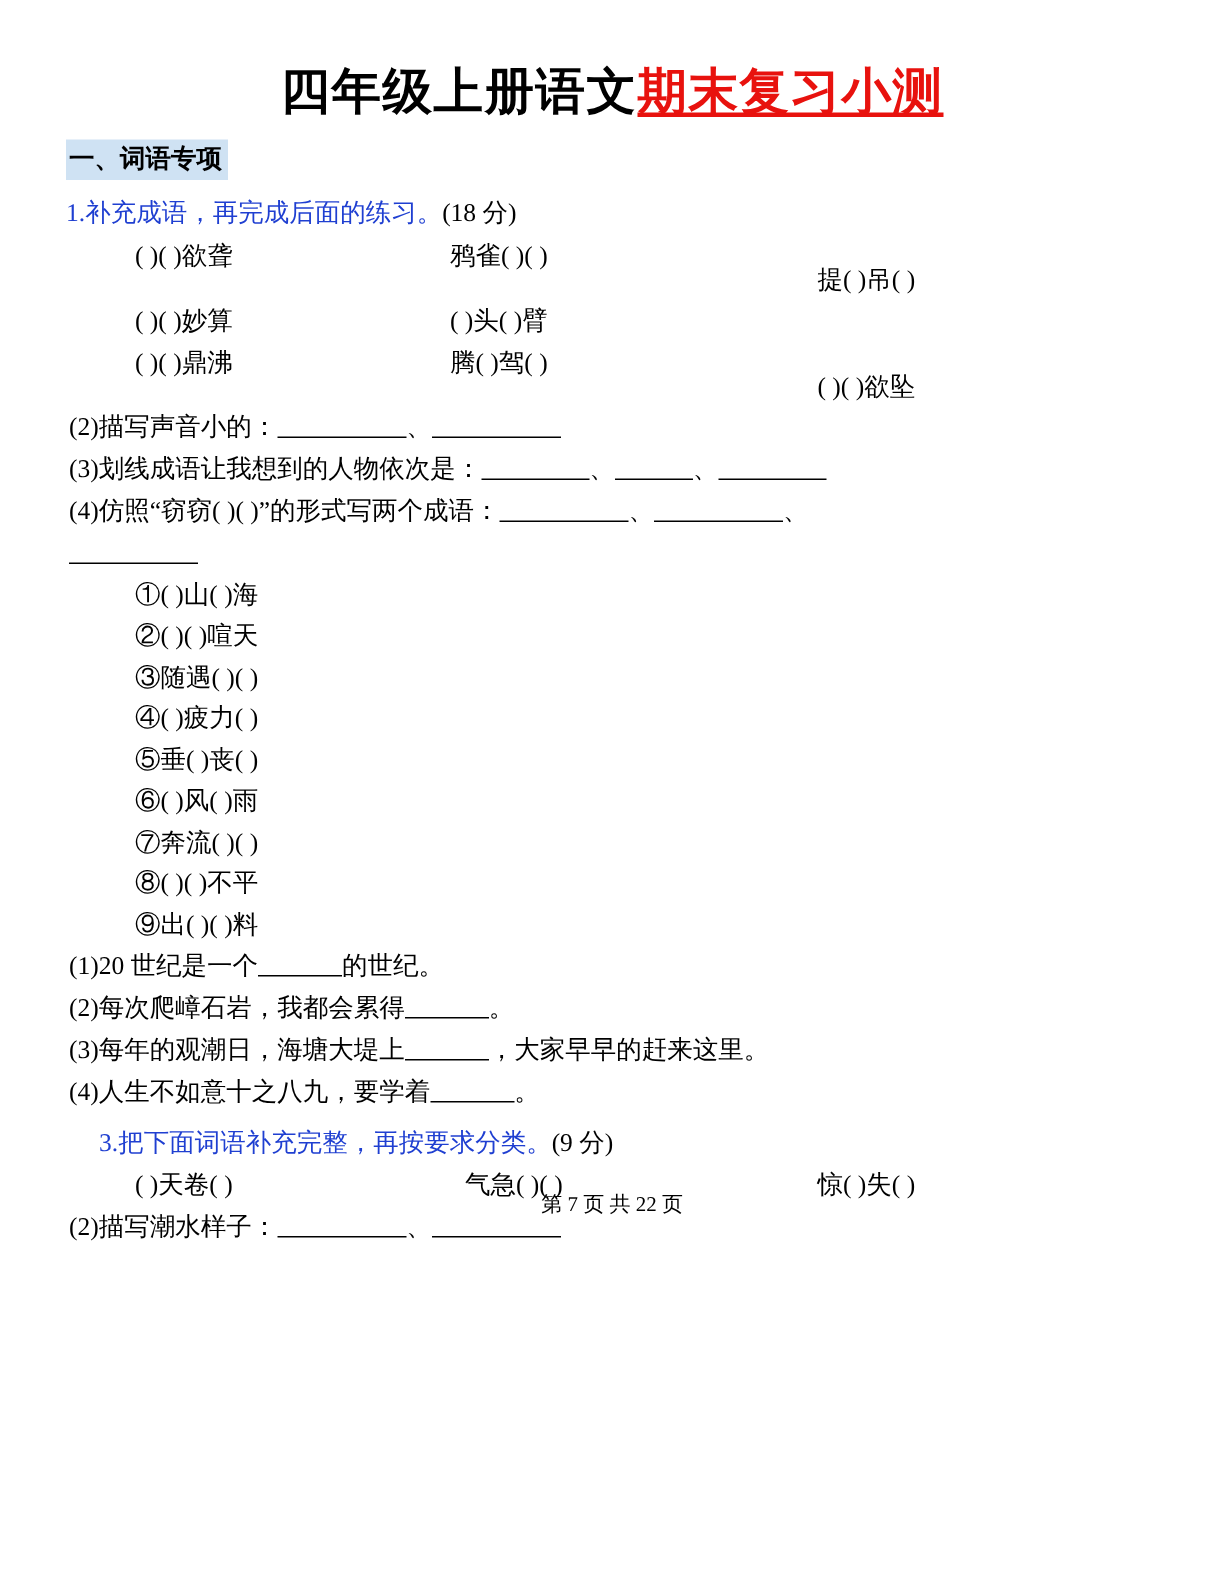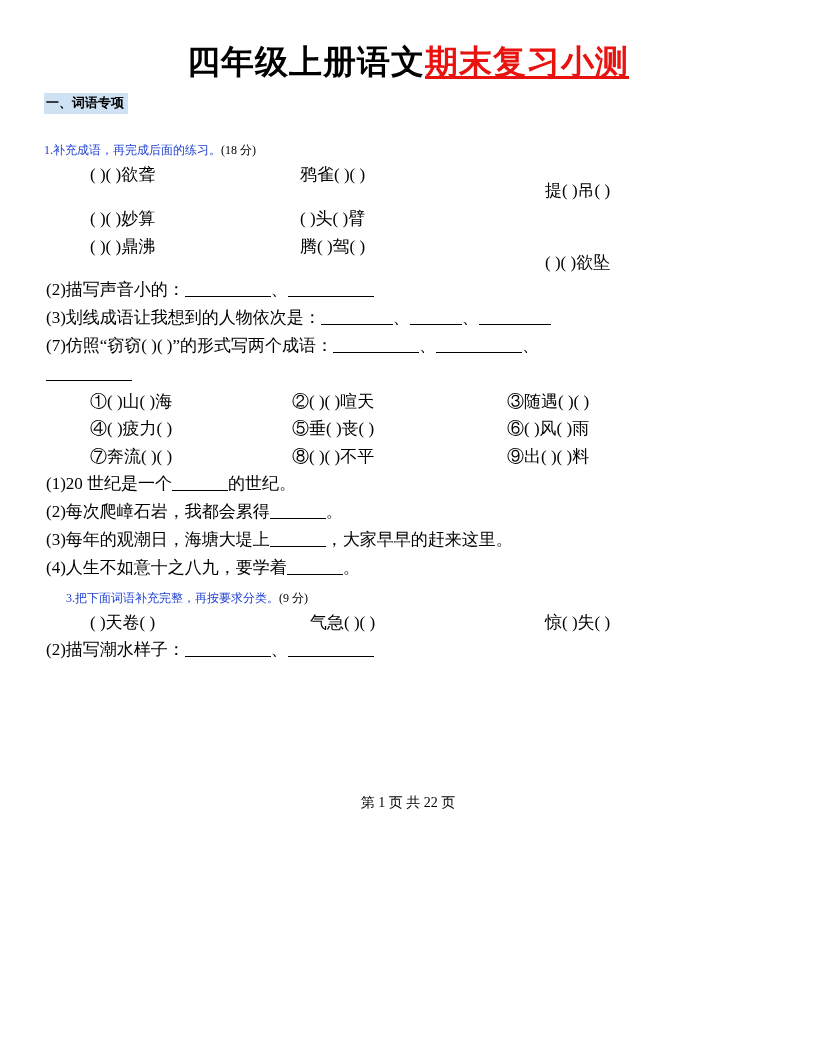--- a/index.html
+++ b/index.html
@@ -36,34 +36,34 @@
   .title .black { color: #000000; }
   .title .red {
     color: #e8120e;
     text-decoration: underline;
     text-decoration-color: #e8120e;
     text-underline-offset: 3px;
   }
 
   
   .section-head {
-    font-size: 13px;
+    font-size: 17px;
     font-weight: bold;
     color: #000000;
     background: #cfe2f3;
     display: inline-block;
     padding: 1px 4px 2px 2px;
-    margin: 6px 0 20px 0;
+    margin: 6px 0 2px 0;
     line-height: 1.4;
   }
 
   
   .q-head {
     color: #1f3fd1;
-    font-size: 12px;
+    font-size: 17px;
     line-height: 1.5;
     margin: 7px 0 2px 0;
     font-weight: normal;
   }
   .q-head.indent { padding-left: 22px; }
   .q-head .pts {
     color: #000000;
   }
 
   
@@ -74,21 +74,21 @@
     margin: 0;
     padding-left: 46px;
   }
   .grid-row .cell {
     white-space: nowrap;
   }
   .g3 .cell { width: 210px; }
   .g3 .cell:nth-child(2) { width: 245px; }
   .g3 .cell:nth-child(3) { width: auto; margin-top: 16px; }
 
-  .grid-row.numbered { padding-left: 46px; }
+  .grid-row.numbered { padding-left: 46px; flex-direction: column; }
   .grid-row.numbered .cell { width: 202px; }
   .grid-row.numbered .cell:nth-child(2) { width: 215px; }
 
   .grid-row.w3 { padding-left: 46px; }
   .grid-row.w3 .cell { width: 220px; }
   .grid-row.w3 .cell:nth-child(2) { width: 235px; }
 
   
   .sub {
     font-size: 17px;
@@ -144,21 +144,21 @@
     <span class="cell">(  )(  )欲坠</span>
   </div>
 
   <div class="sub">
     <span>(2)描写声音小的：</span><span class="blank-m"></span>、<span class="blank-m"></span>
   </div>
   <div class="sub">
     <span>(3)划线成语让我想到的人物依次是：</span><span class="blank-s"></span>、<span class="blank-xs"></span>、<span class="blank-s"></span>
   </div>
   <div class="sub">
-    <span>(7)仿照“窃窃(  )(  )”的形式写两个成语：</span><span class="blank-m"></span>、<span class="blank-m"></span>、
+    <span>(4)仿照“窃窃(  )(  )”的形式写两个成语：</span><span class="blank-m"></span>、<span class="blank-m"></span>、
   </div>
   <div class="sub">
     <span class="blank-m"></span>
   </div>
 
   
 
   <div class="grid-row numbered">
     <span class="cell">①(  )山(  )海</span>
     <span class="cell">②(  )(  )喧天</span>
@@ -196,15 +196,15 @@
   <div class="grid-row w3">
     <span class="cell">(  )天卷(  )</span>
     <span class="cell">气急(  )(  )</span>
     <span class="cell">惊(  )失(  )</span>
   </div>
 
   <div class="sub">
     <span>(2)描写潮水样子：</span><span class="blank-m"></span>、<span class="blank-m"></span>
   </div>
 
-  <div class="footer">第 1 页 共 22 页</div>
+  <div class="footer">第 7 页 共 22 页</div>
 
 </div>
 
 </body></html>

